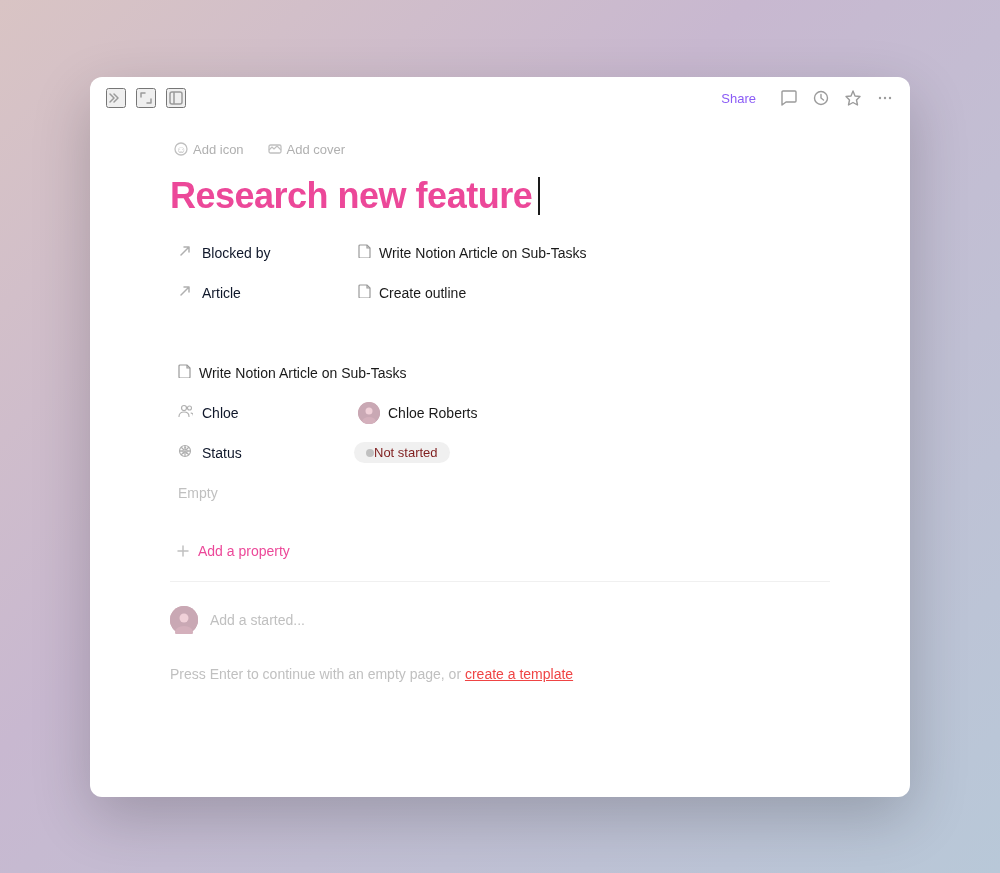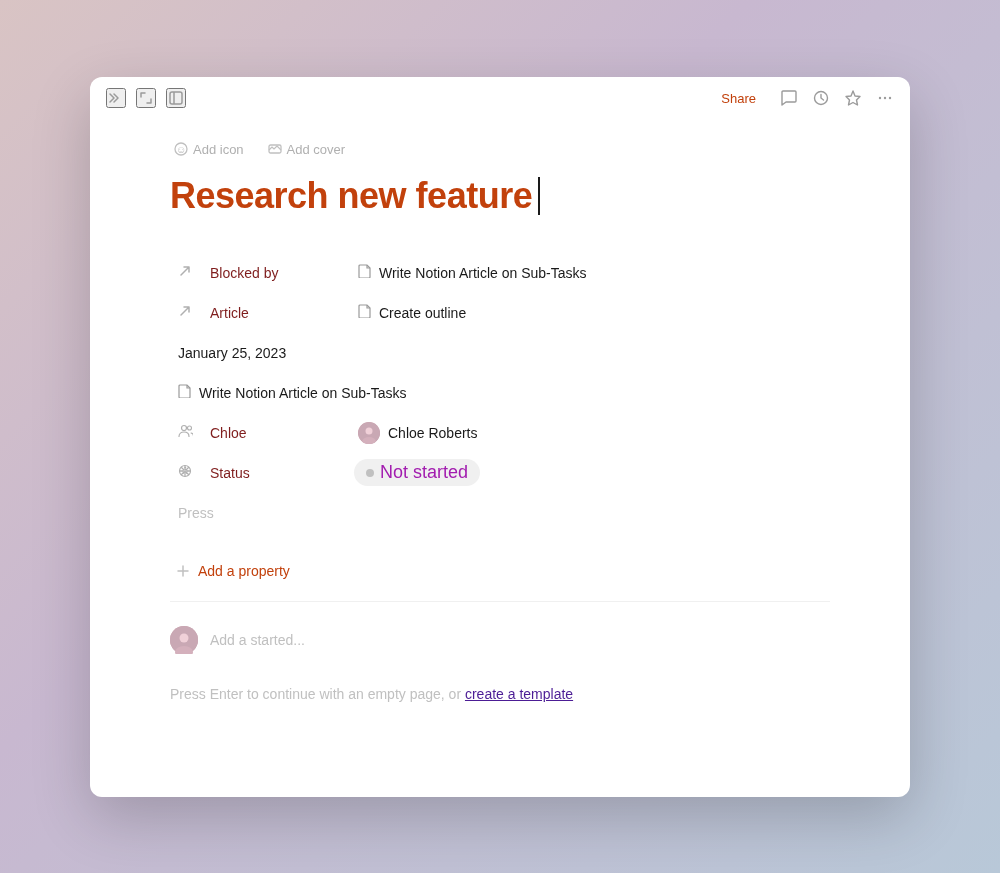--- a/index.html
+++ b/index.html
@@ -49,21 +49,21 @@
     .tb-icon {
       color: #9b9b9b;
       font-size: 14px;
       cursor: pointer;
       display: flex;
       align-items: center;
     }
 
     .share-btn {
       font-size: 13px;
-      color: #c2410c;
+      color: #8b5cf6;
       font-weight: 500;
       cursor: pointer;
       padding: 4px 10px;
       border-radius: 6px;
       border: none;
       background: transparent;
     }
 
     
     .page-content {
@@ -88,22 +88,22 @@
       background: none;
       border: none;
       padding: 2px 4px;
       border-radius: 4px;
     }
 
     
     .page-title {
       font-size: 36px;
       font-weight: 700;
-      color: #c2410c;
-      margin-bottom: 36px;
+      color: #ec4899;
+      margin-bottom: 16px;
       letter-spacing: -0.5px;
       display: flex;
       align-items: center;
       gap: 4px;
     }
 
     .title-cursor {
       display: inline-block;
       width: 2px;
       height: 38px;
@@ -124,25 +124,25 @@
       display: flex;
       align-items: center;
       min-height: 40px;
       border-radius: 4px;
       padding: 2px 0;
     }
 
     .property-label {
       display: flex;
       align-items: center;
-      gap: 16px;
+      gap: 8px;
       width: 180px;
       min-width: 180px;
       font-size: 14px;
-      color: #7f1d1d;
+      color: #0f172a;
       font-weight: 400;
       cursor: pointer;
       padding: 4px 6px;
       border-radius: 4px;
     }
 
     .prop-icon {
       font-size: 14px;
       color: #b0b0b0;
       width: 18px;
@@ -167,26 +167,25 @@
 
     .doc-icon {
       color: #9a9a9a;
       font-size: 14px;
     }
 
     
     .status-badge {
       display: inline-flex;
       align-items: center;
-      gap: 6px;
       background: #f0f0f0;
       border-radius: 20px;
       padding: 3px 12px;
-      font-size: 18px;
-      color: #a21caf;
+      font-size: 13px;
+      color: #7f1d1d;
     }
 
     .status-dot {
       width: 8px;
       height: 8px;
       border-radius: 50%;
       background: #c0c0c0;
     }
 
     
@@ -204,21 +203,21 @@
       font-weight: 600;
     }
 
     
     .add-property-row {
       display: flex;
       align-items: center;
       gap: 8px;
       padding: 6px 6px;
       font-size: 14px;
-      color: #c2410c;
+      color: #ec4899;
       cursor: pointer;
       border-radius: 4px;
       width: fit-content;
       margin-top: 4px;
     }
 
     
     .divider {
       height: 1px;
       background: #f0f0f0;
@@ -255,21 +254,21 @@
     }
 
     
     .footer-text {
       font-size: 14px;
       color: #c0c0c0;
       padding: 4px 0;
     }
 
     .footer-text a {
-      color: #4c1d95;
+      color: #ef4444;
       text-decoration: underline;
       cursor: pointer;
     }
   </style>
 </head>
 <body>
 
 <div class="window">
 
   <div class="title-bar">
@@ -380,23 +379,20 @@
             <svg width="13" height="14" viewBox="0 0 13 14" fill="none">
               <path d="M2 1h7l3 3v9a1 1 0 01-1 1H2a1 1 0 01-1-1V2a1 1 0 011-1z" stroke="#9a9a9a" stroke-width="1.2" fill="none"></path>
               <path d="M9 1v3h3" stroke="#9a9a9a" stroke-width="1.2" fill="none"></path>
             </svg>
           </span>
           <span>Create outline</span>
         </div>
       </div>
 
       <div class="property-row">
-        <div class="property-value">
-          <span>January 25, 2023</span>
-        </div>
       </div>
 
       <div class="property-row">
         <div class="property-value">
           <span class="doc-icon">
             <svg width="13" height="14" viewBox="0 0 13 14" fill="none">
               <path d="M2 1h7l3 3v9a1 1 0 01-1 1H2a1 1 0 01-1-1V2a1 1 0 011-1z" stroke="#9a9a9a" stroke-width="1.2" fill="none"></path>
               <path d="M9 1v3h3" stroke="#9a9a9a" stroke-width="1.2" fill="none"></path>
             </svg>
           </span>
@@ -453,21 +449,21 @@
         <div class="property-value" style="padding-left: 4px;">
           <span class="status-badge">
             <span class="status-dot"></span>
             <span>Not started</span>
           </span>
         </div>
       </div>
 
       <div class="property-row">
         <div class="property-value empty">
-          <span>Press</span>
+          <span>Empty</span>
         </div>
       </div>
 
     </div>
 
     <div class="add-property-row">
       <svg width="14" height="14" viewBox="0 0 14 14" fill="none">
         <line x1="7" y1="2" x2="7" y2="12" stroke="#c0c0c0" stroke-width="1.5" stroke-linecap="round"></line>
         <line x1="2" y1="7" x2="12" y2="7" stroke="#c0c0c0" stroke-width="1.5" stroke-linecap="round"></line>
       </svg>

